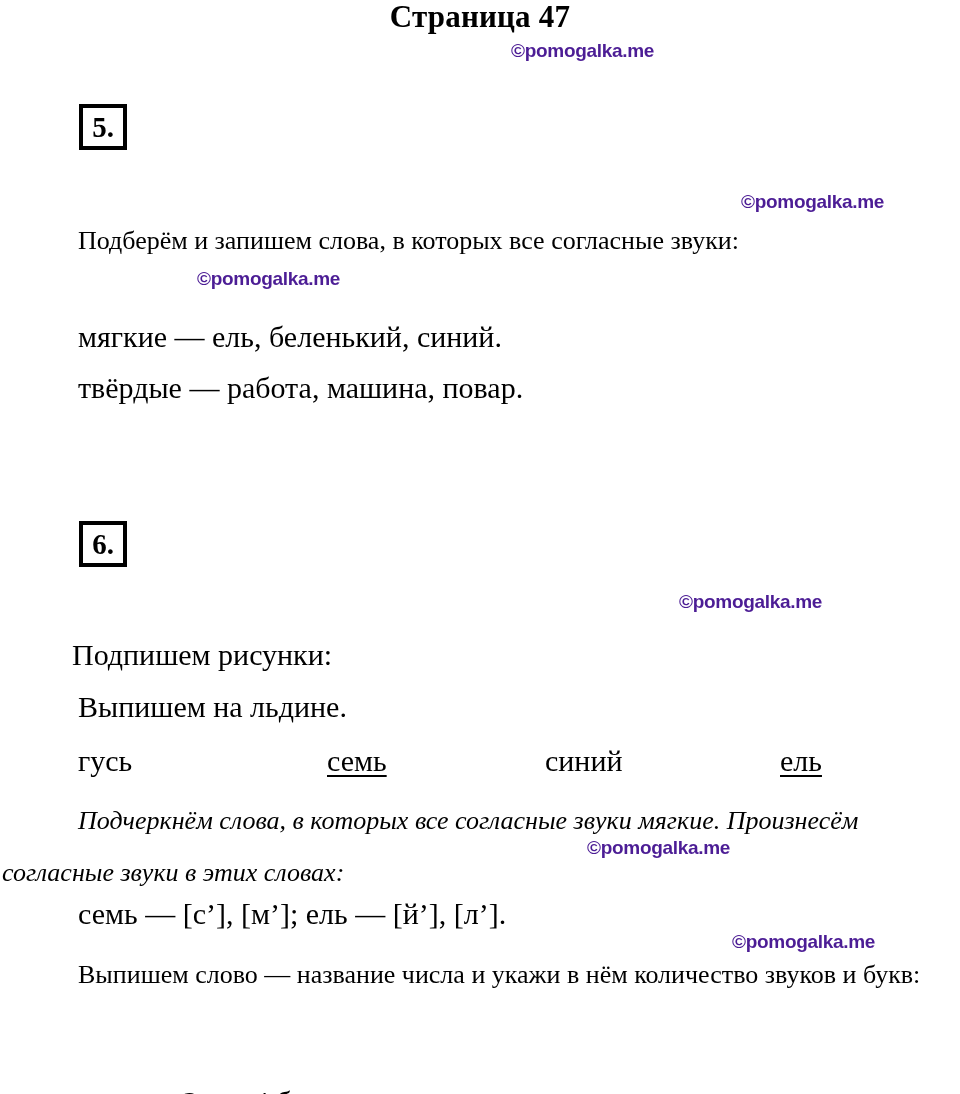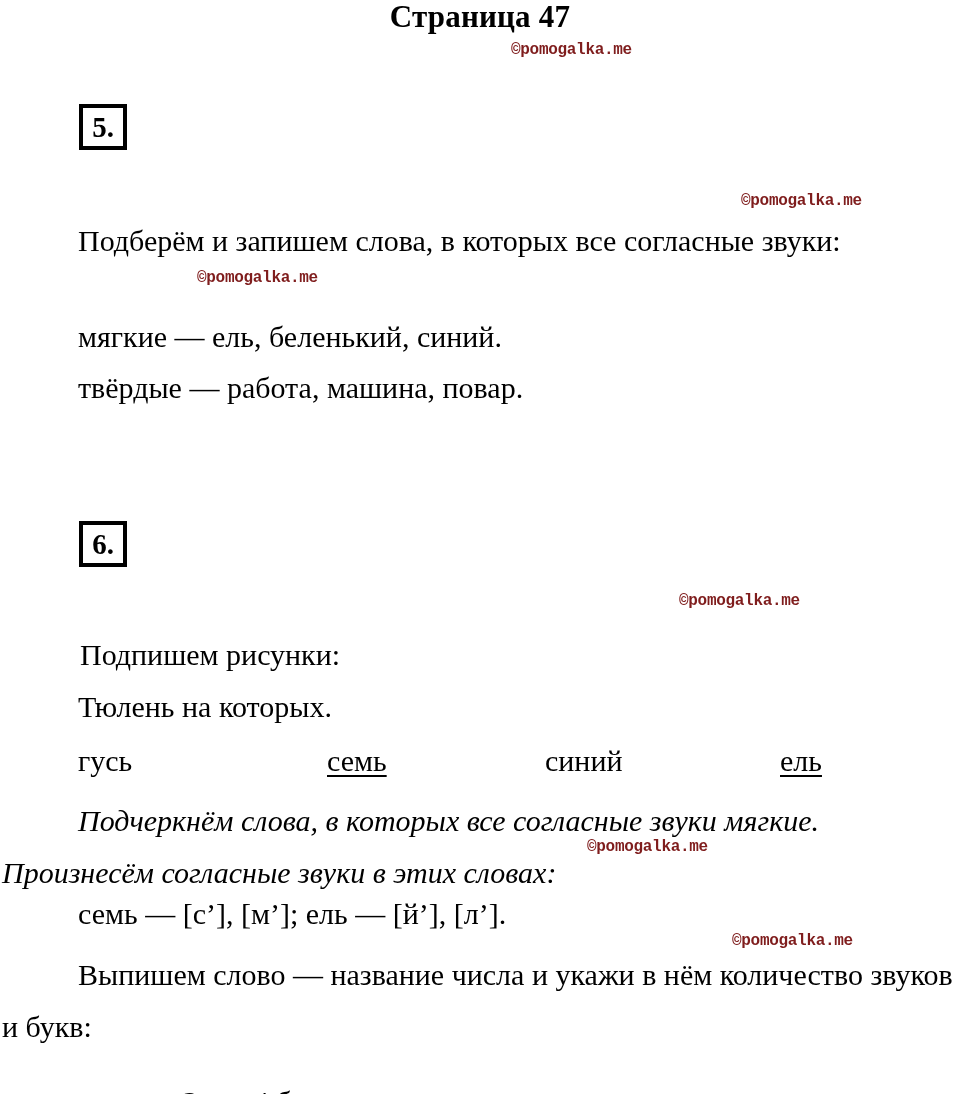--- a/index.html
+++ b/index.html
@@ -32,26 +32,26 @@
     font-family: "Liberation Serif", "DejaVu Serif", serif;
     font-weight: bold;
     font-size: 31px;
     line-height: 34px;
     letter-spacing: 0.2px;
   }
 
   
   .wm {
     position: absolute;
-    font-family: Liberation Mono, monospace;
+    font-family: Liberation Sans, sans-serif;
     font-weight: bold;
-    font-size: 16px;
+    font-size: 19px;
     line-height: 19px;
     letter-spacing: -0.3px;
-    color: #7f1d1d;
+    color: #4c1d95;
     white-space: nowrap;
   }
   .wm-header { left: 511px; top: 41px; }
   .wm-a      { left: 741px; top: 192px; }
   .wm-b      { left: 197px; top: 269px; }
   .wm-c      { left: 679px; top: 592px; }
   .wm-d      { left: 587px; top: 838px; }
   .wm-e      { left: 732px; top: 932px; }
 
   
@@ -65,39 +65,39 @@
     line-height: 38px;
     text-align: center;
     font-family: "Liberation Serif", "DejaVu Serif", serif;
   }
   .ex-box-5 { left: 79px; top: 104px; width: 48px; height: 46px; }
   .ex-box-6 { left: 79px; top: 521px; width: 48px; height: 46px; }
 
   
   .para {
     position: absolute;
-    font-size: 30px;
+    font-size: 26px;
     line-height: 52px;
     white-space: pre-wrap;
   }
   .ln {
     position: absolute;
     font-size: 30px;
     line-height: 34px;
     white-space: nowrap;
   }
 
   
   .t5-p1 { left: 2px; top: 215px; width: 958px; text-indent: 76px; }
 
   .t5-soft { left: 78px; top: 320px; }
   .t5-hard { left: 78px; top: 371px; }
 
   
-  .t6-p1 { left: 80px; top: 638px; }
+  .t6-p1 { left: 72px; top: 638px; }
   .t6-p2 { left: 78px; top: 690px; }
 
   
   .word-row {
     position: absolute;
     left: 0;
     top: 744px;
     width: 960px;
     height: 40px;
     font-size: 30px;
@@ -146,21 +146,21 @@
   <div class="ln t5-hard">твёрдые — работа, машина, повар.</div>
 
   <div class="ln t5-soft">мягкие — ель, беленький, синий.</div>
 
   <div class="ex-box ex-box-6">6.</div>
 
   <div class="wm wm-c">©pomogalka.me</div>
 
   <div class="ln t6-p1">Подпишем рисунки:</div>
 
-  <div class="ln t6-p2">Тюлень на которых.</div>
+  <div class="ln t6-p2">Выпишем на льдине.</div>
 
   <div class="word-row">
     <span class="w w-1">гусь</span>
     <span class="w w-2 underlined">семь</span>
     <span class="w w-3">синий</span>
     <span class="w w-4 underlined">ель</span>
   </div>
 
   <div class="para t6-p3">Подчеркнём слова, в которых все согласные звуки мягкие. Произнесём согласные звуки в этих словах:</div>
 

